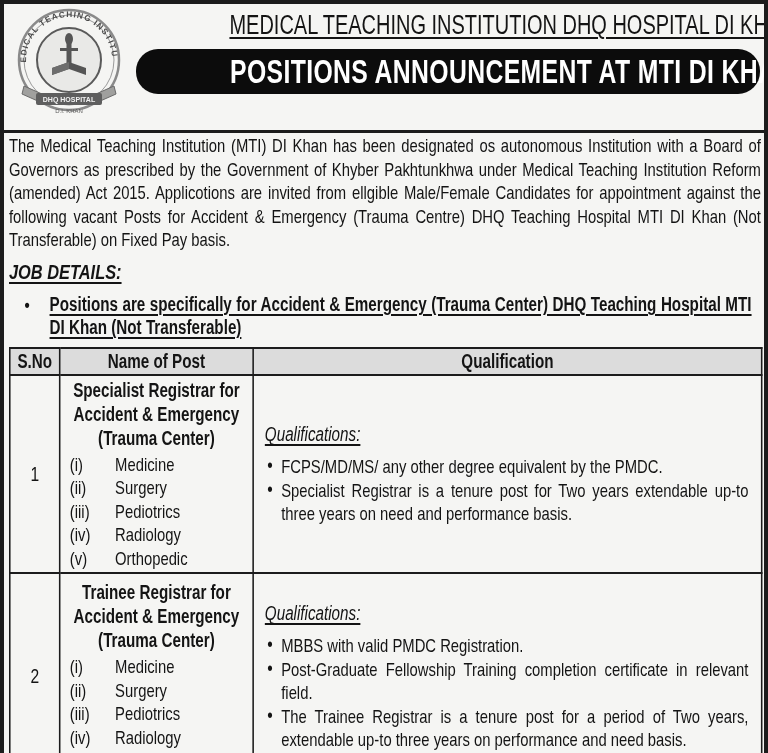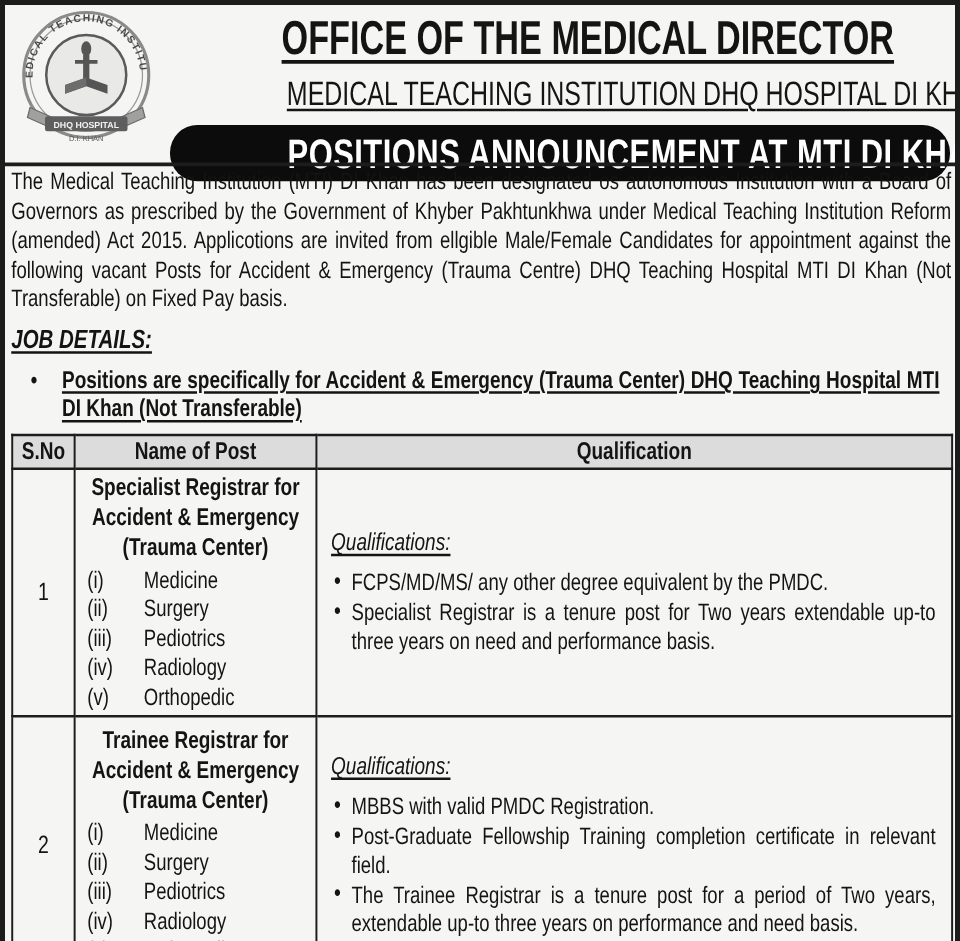--- a/index.html
+++ b/index.html
@@ -142,23 +142,20 @@
         <path d="M12,78 L30,86 L28,94 L10,86 Z" fill="#a0a09e" stroke="#6a6a6a" stroke-width="1"></path>
         <path d="M102,78 L84,86 L86,94 L104,86 Z" fill="#a0a09e" stroke="#6a6a6a" stroke-width="1"></path>
 
         <rect x="24" y="85" width="66" height="12" rx="2" fill="#5e5e5e"></rect>
         <text x="57" y="94" text-anchor="middle" font-size="7" font-weight="bold" fill="#f2f2f2" font-family="Liberation Sans, sans-serif">DHQ HOSPITAL</text>
         <text x="57" y="105" text-anchor="middle" font-size="6" fill="#5a5a5a" font-family="Liberation Sans, sans-serif">D.I. KHAN</text>
       </svg>
     </div>
 
     <div class="header-text">
-      <div class="title-line">
-        <span class="squeeze t-main">OFFICE OF THE MEDICAL DIRECTOR</span>
-      </div>
       <div class="subtitle-line">
         <span class="squeeze t-sub">MEDICAL TEACHING INSTITUTION DHQ HOSPITAL DI KHAN</span>
       </div>
       <div class="banner">
         <span class="squeeze t-banner">POSITIONS ANNOUNCEMENT AT MTI DI KHAN</span>
       </div>
     </div>
   </div>
 
   <div class="hrule"></div>

